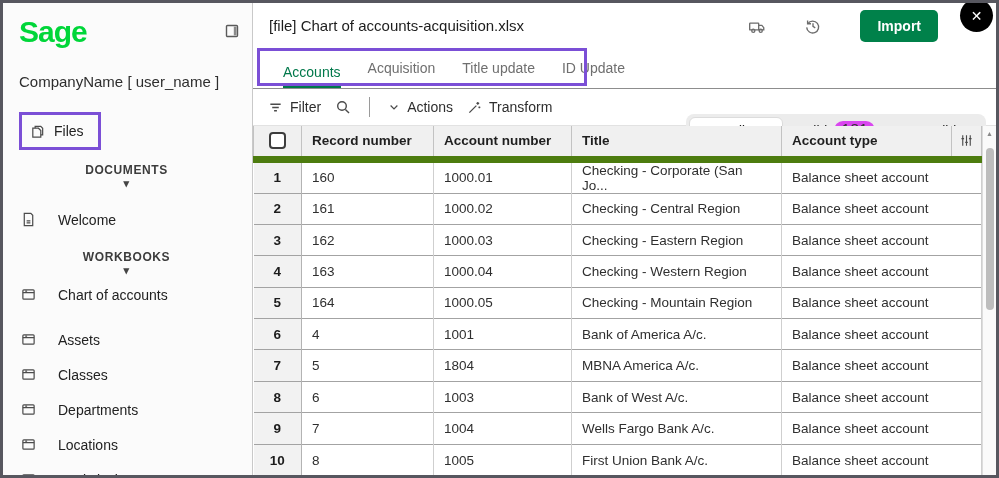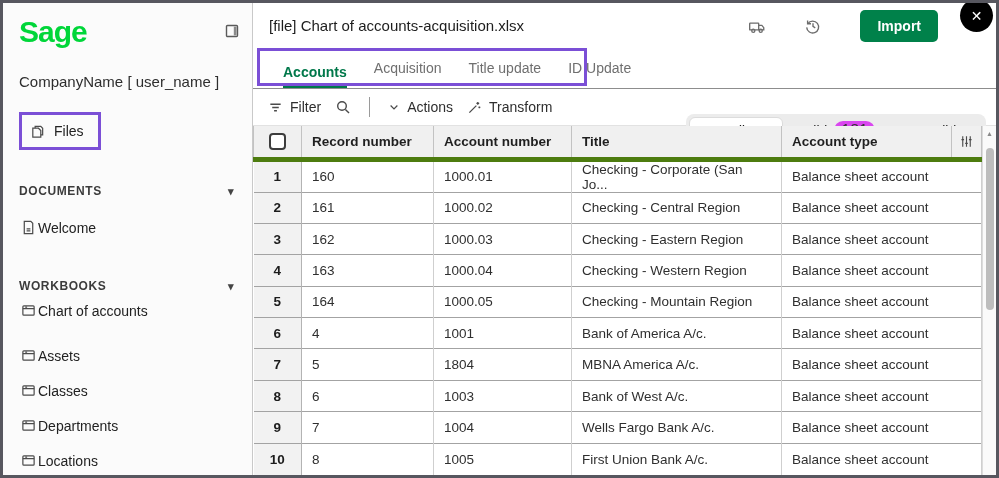--- a/index.html
+++ b/index.html
@@ -11,61 +11,61 @@
   }
 
   
   .sidebar { width:250px; min-width:250px; background:#fbfbfb; border-right:1px solid #c9c9c9; padding:12px 12px 0 16px; }
   .side-top { display:flex; align-items:flex-start; justify-content:space-between; height:40px; }
   .logo { font-size:30px; font-weight:700; color:#00d639; letter-spacing:-1px; line-height:34px; }
   .collapse-btn { margin-top:8px; cursor:pointer; }
   .company { margin-top:18px; font-size:15px; color:#2e2e2e; }
   .files-box { display:inline-flex; margin-top:22px; border:3px solid #7b4fd6; padding:2px; }
   .files-item { display:flex; align-items:center; gap:9px; padding:6px 12px 6px 6px; font-size:14px; color:#222; cursor:pointer; }
-  .section-head { display:flex; align-items:center; justify-content:space-between; margin-top:34px; padding-right:6px;
-                  font-size:12px; font-weight:700; letter-spacing:.6px; color:#3c3c3c; cursor:pointer; }
+  .section-head { display:flex; align-items:center; justify-content:space-between; margin-top:13px; padding-right:6px;
+                  font-size:12px; font-weight:700; letter-spacing:.6px; color:#3c3c3c; cursor:pointer;flex-direction:column; }
   .caret { font-size:11px; color:#444; }
-  .side-item { display:flex; align-items:center; gap:2px; height:35px; font-size:14px; color:#222; cursor:pointer; padding-left:2px; }
+  .side-item { display:flex; align-items:center; gap:22px; height:35px; font-size:14px; color:#222; cursor:pointer; padding-left:2px; }
   .side-item .icn, .files-item .icn { display:flex; }
 
   
   .main { flex:1; display:flex; flex-direction:column; min-width:0; }
 
   .file-header { height:45px; display:flex; align-items:center; padding:0 58px 0 16px; }
   .file-title { font-size:15px; color:#1d1d1d; }
   .header-actions { margin-left:auto; display:flex; align-items:center; gap:38px; }
   .icon-btn { display:flex; cursor:pointer; }
   .import-btn { background:#00814a; color:#fff; font-weight:700; font-size:14px; border:none; border-radius:5px;
                 padding:8px 17px; cursor:pointer; font-family:inherit; }
   .close-btn { position:absolute; top:-4px; right:3px; width:33px; height:33px; border-radius:50%; background:#000;
                color:#fff; border:none; font-size:14px; line-height:30px; text-align:center; cursor:pointer; z-index:9; font-family:inherit; }
 
   .tabbar { position:relative; height:41px; border-bottom:1px solid #8d8d8d; padding:0 16px; display:flex; align-items:stretch; }
   .tab-highlight { position:absolute; left:4px; top:0; width:330px; height:38px; border:3px solid #7b4fd6; pointer-events:none; }
   .tabs { display:flex; gap:27px; padding-left:14px; align-items:stretch; }
   .tab { display:flex; align-items:center; font-size:14px; color:#6f6f6f; cursor:pointer; border-bottom:3px solid transparent; padding-top:2px; }
-  .tab.active { color:#00784a; font-weight:700; border-bottom-color:#00784a;margin-top:8px; }
+  .tab.active { color:#00784a; font-weight:400; border-bottom-color:#00784a;margin-top:8px; }
 
   .toolbar { height:37px; display:flex; align-items:center; padding:0 10px 0 15px; border-bottom:1px solid #e2e2e2; }
   .tb-left { display:flex; align-items:center; gap:14px; font-size:14px; color:#2e2e2e; }
   .tb-item { display:flex; align-items:center; gap:7px; cursor:pointer; }
   .vdiv { width:1px; height:20px; background:#9a9a9a; margin:0 4px; }
   .tb-right { margin-left:auto; display:flex; align-items:center; gap:16px;margin-top:48px; }
   .records { font-size:13px; color:#9a9a9a; }
   .seg-ctl { display:flex; background:#ececec; border-radius:8px; padding:3px; }
   .seg { display:flex; align-items:center; justify-content:center; gap:7px; min-width:94px; padding:4px 14px;
          font-size:14px; color:#1f1f1f; border-radius:6px; cursor:pointer; }
   .seg.selected { background:#fff; border:1px solid #dcdcdc; font-weight:400;font-style:italic; }
   .badge { background:#d946ef; border-radius:9px; padding:1px 7px; font-size:16px; color:#333; }
 
   
   .table-area { position:relative; flex:1; overflow:hidden; }
   table.grid { border-collapse:collapse; width:calc(100% - 14px); table-layout:fixed; }
   .grid th { background:#f0f0f0; font-size:13.5px; font-weight:700; color:#1f1f1f; text-align:left;
-             padding:0 10px; height:33px; border:1px solid #c2c2c2; border-bottom:5px solid #4d7c0f; border-top:none; }
+             padding:0 10px; height:33px; border:1px solid #c2c2c2; border-bottom:7px solid #4d7c0f; border-top:none; }
   .grid td { font-size:13.5px; color:#2f2f2f; padding:0 10px; height:31.4px;
              border-top:1px solid #a3a3a3; border-right:1px solid #cfcfcf; background:#fff; }
   .grid td.rownum { background:#f2f2f2; text-align:center; font-weight:700; color:#1c1c1c; border-right:1px solid #b3b3b3; }
   .grid th.chk { text-align:center; padding:0; }
   .checkbox { display:inline-block; width:17px; height:17px; border:2px solid #3d3d3d; border-radius:4px; background:#fff; vertical-align:middle; cursor:pointer; }
   .grid th.cfg { padding:0; text-align:center; }
   .vscroll { position:absolute; top:0; right:0; bottom:0; width:14px; background:#fafafa; border-left:1px solid #dcdcdc; }
   .vscroll .up { text-align:center; font-size:7px; color:#8a8a8a; padding-top:4px; }
   .vthumb { position:absolute; left:3px; top:22px; width:8px; height:162px; border-radius:4px; background:#bdbdbd; cursor:grab; }
 

